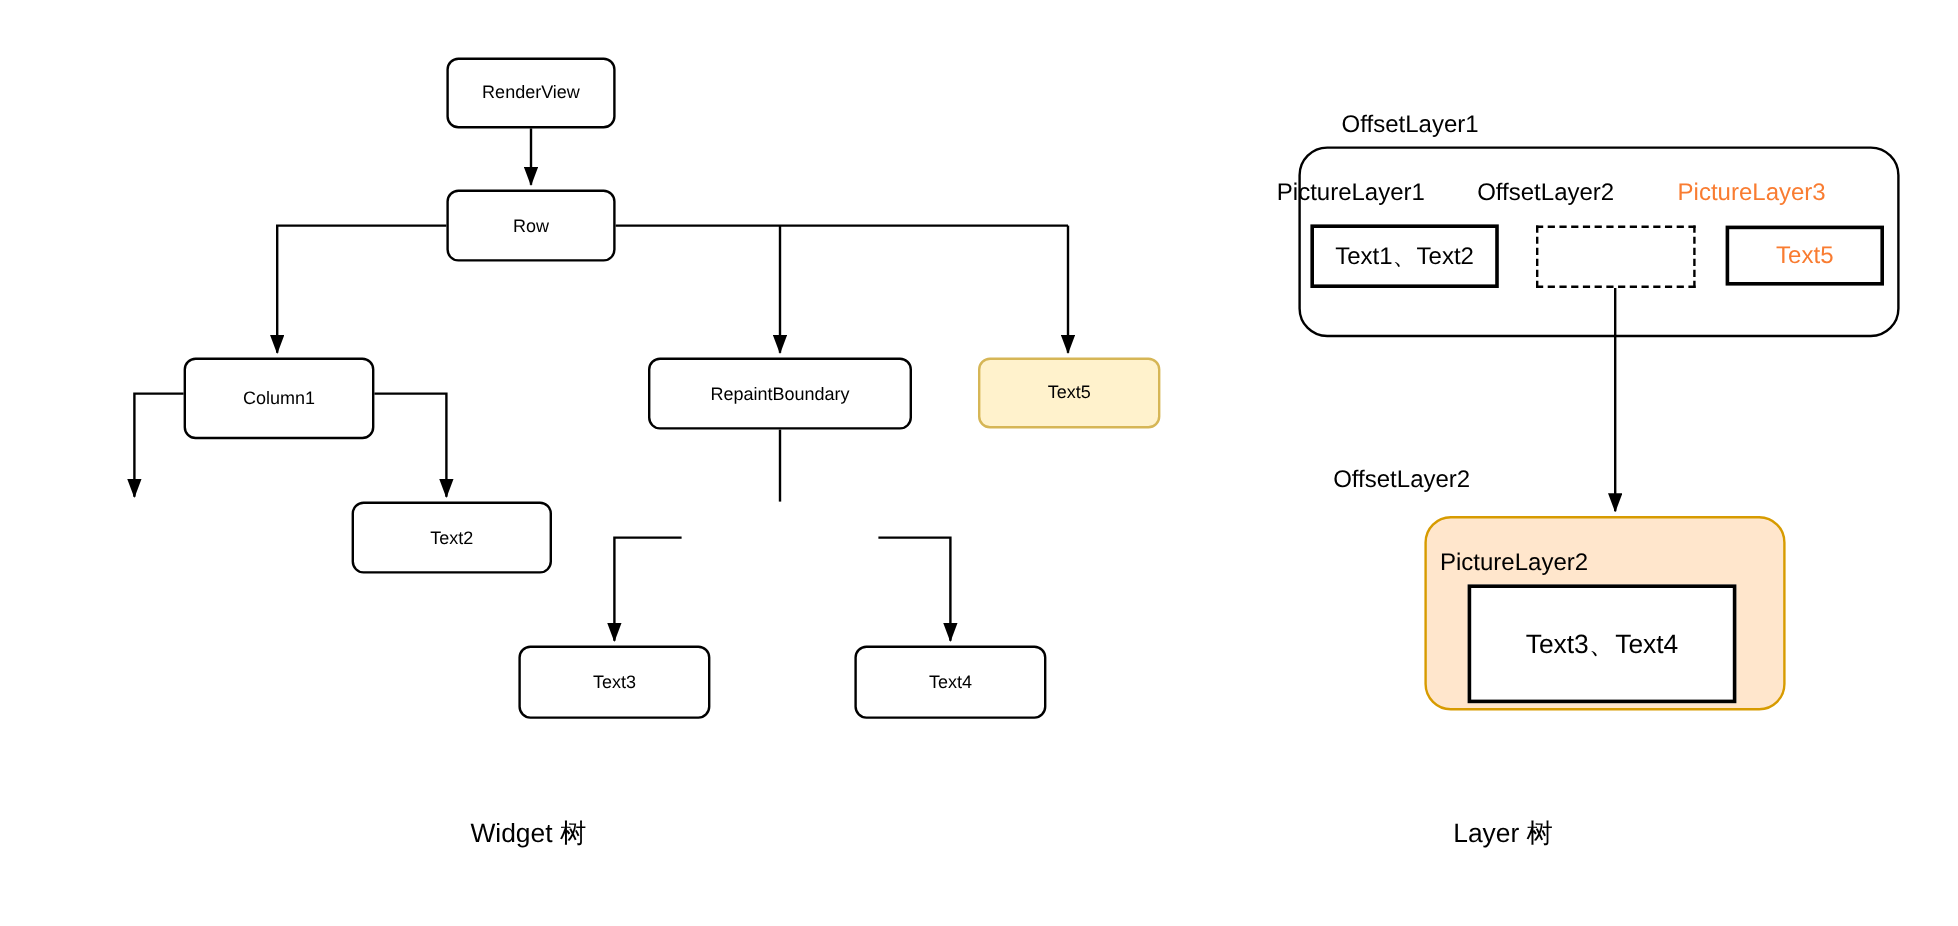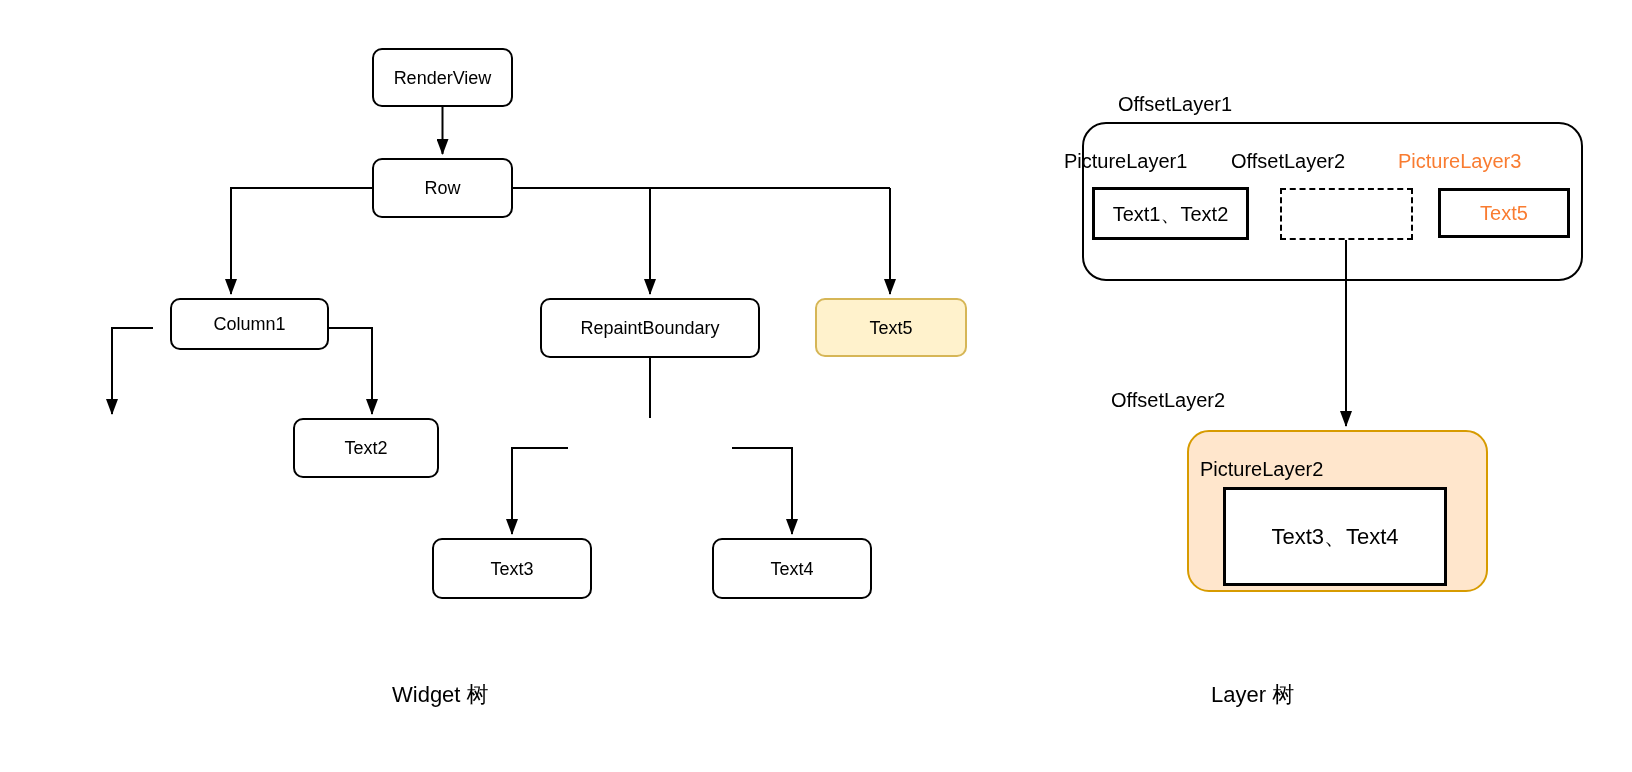--- a/index.html
+++ b/index.html
@@ -13,21 +13,21 @@
   }
   svg.edges{position:absolute;left:0;top:0;width:1632px;height:772px;z-index:1;}
   svg.edges path{stroke:var(--stroke,#000);stroke-width:2;fill:none;}
   .node{
     position:absolute;z-index:2;
     box-sizing:border-box;
     background:#fff;
     border:2px solid var(--stroke,#000);
     border-radius:10px;
     display:flex;align-items:center;justify-content:center;
-    font-size:18px;line-height:1;
+    font-size:15px;line-height:1;
   }
   .node.highlight{
     background:var(--highlight-fill,#FFF2CC);
     border-color:var(--highlight-border,#D6B656);
   }
   .label{
     position:absolute;z-index:2;
     width:220px;
     font-size:20px;line-height:22px;
     transform:translateX(-50%);
@@ -87,28 +87,28 @@
     <path d="M650,358 L650,418"></path>
     <path d="M568,448 L512,448 L512,534" marker-end="url(#arrow)"></path>
     <path d="M732,448 L792,448 L792,534" marker-end="url(#arrow)"></path>
     <path d="M1346,240 L1346,426" marker-end="url(#arrow)"></path>
   </svg>
 
   <div class="node" style="left:372px;top:48px;width:141px;height:59px">RenderView</div>
 
   <div class="node" style="left:372px;top:158px;width:141px;height:60px">Row</div>
 
-  <div class="node" style="left:170px;top:298px;width:159px;height:52px">Column1</div>
+  <div class="node" style="left:153px;top:298px;width:159px;height:68px">Column1</div>
 
   <div class="node" style="left:540px;top:298px;width:220px;height:60px">RepaintBoundary</div>
 
   <div class="node highlight" style="left:815px;top:298px;width:152px;height:59px">Text5</div>
 
 
-  <div class="node" style="left:293px;top:418px;width:146px;height:60px">Text2</div>
+  <div class="node" style="left:293px;top:418px;width:167px;height:60px">Text2</div>
 
 
   <div class="node" style="left:432px;top:538px;width:160px;height:61px">Text3</div>
 
   <div class="node" style="left:712px;top:538px;width:160px;height:61px">Text4</div>
 
   <div class="caption" style="left:512px;top:682px">Widget 树</div>
 
   <div class="label" style="left:1228px;top:93px">OffsetLayer1</div>
 

